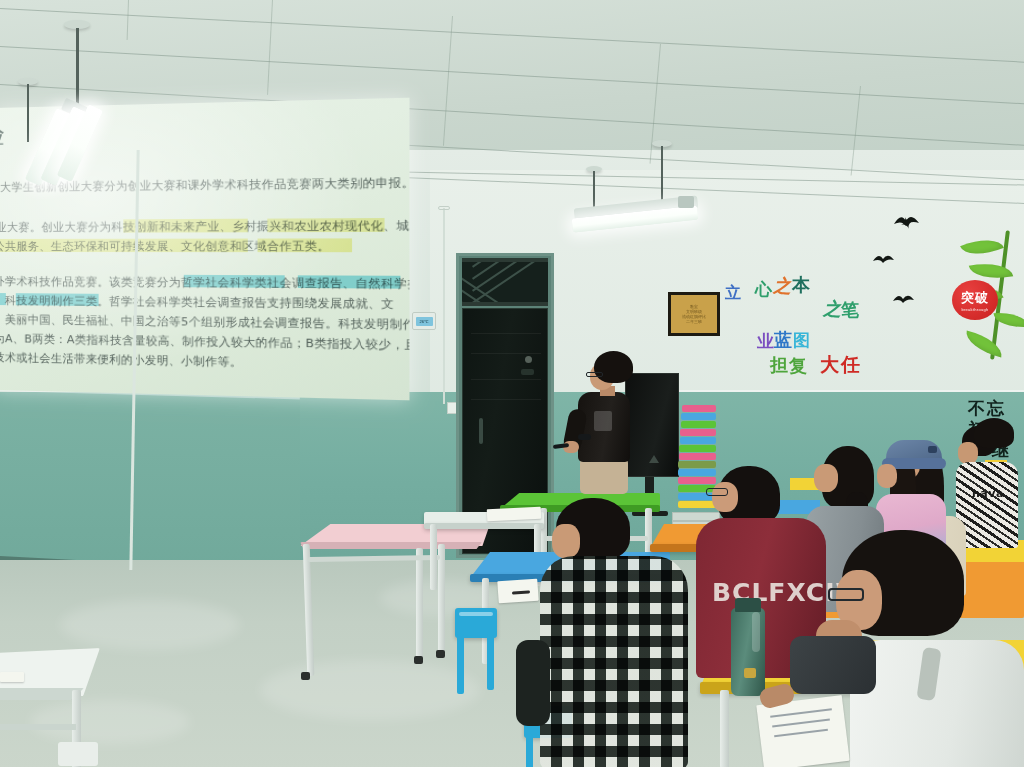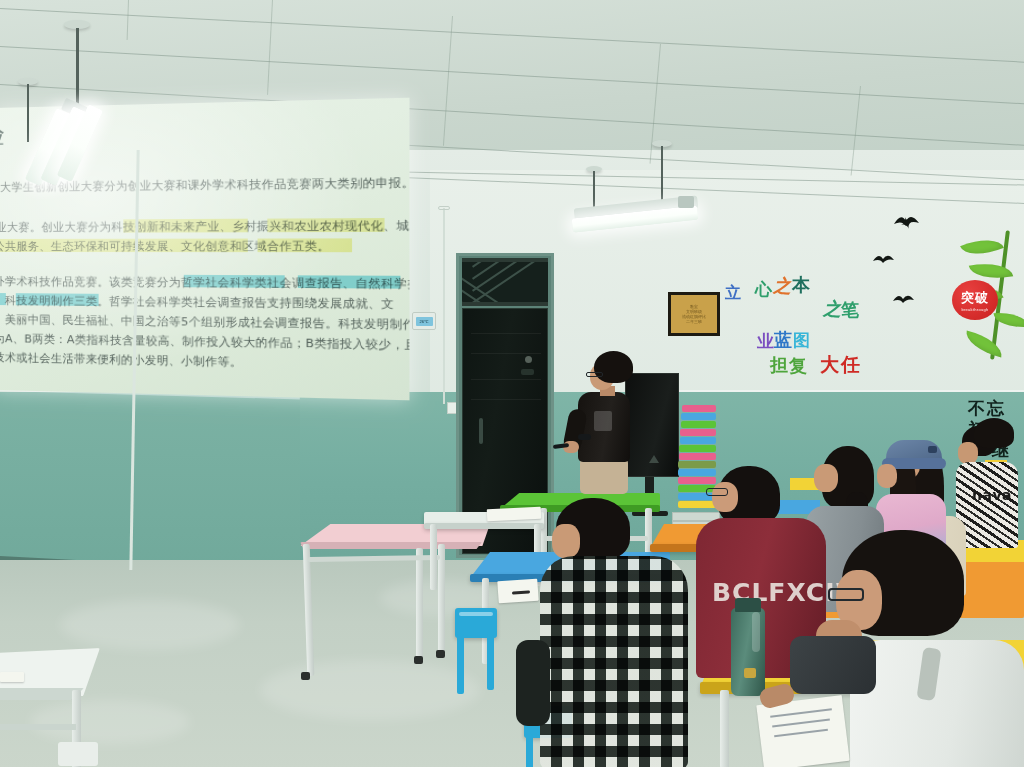--- a/index.html
+++ b/index.html
@@ -464,21 +464,21 @@
   <div class="abs" id="presenter-pointer"></div>
   <div class="abs" id="presenter-neck"></div>
   <div class="abs" id="presenter-face"></div>
   <div class="abs" id="presenter-hair"></div>
   <div class="abs" id="presenter-glasses"></div>
 
   <div class="abs" style="left:962px;top:426px;width:34px;height:30px;background:#14100e;border-radius:50% 50% 38% 38%;"></div>
   <div class="abs" style="left:958px;top:442px;width:20px;height:22px;background:#c79873;border-radius:42%;"></div>
   <div class="abs" style="left:956px;top:462px;width:62px;height:86px;border-radius:13px 13px 3px 3px;
        background:repeating-linear-gradient(34deg,#eceae4 0 4px,#1d1d1c 4px 7px,#eceae4 7px 11px,#2a2a28 11px 13px);"></div>
-  <div class="abs" style="left:972px;top:487px;font-size:14px;font-weight:700;color:#1b1b19;font-family:'DejaVu Sans',sans-serif;letter-spacing:.5px;text-align:center;">nava</div>
+  <div class="abs" style="left:972px;top:487px;font-size:11px;font-weight:700;color:#1b1b19;font-family:'DejaVu Sans',sans-serif;letter-spacing:.5px;text-align:center;">nava</div>
 
   <div class="abs" style="left:900px;top:442px;width:44px;height:96px;background:#17120f;border-radius:46% 46% 24% 24%;"></div>
   <div class="abs" style="left:898px;top:452px;width:22px;height:26px;background:#c99a76;border-radius:44%;"></div>
   <div class="abs" style="left:892px;top:516px;width:74px;height:80px;border-radius:16px 16px 4px 4px;background:linear-gradient(100deg,#e6dfca,#d8d0b9);"></div>
 
   <div class="abs" style="left:890px;top:452px;width:26px;height:84px;background:#1a1410;border-radius:40% 40% 22% 22%;"></div>
   <div class="abs" style="left:886px;top:440px;width:56px;height:24px;background:linear-gradient(160deg,#6c86a8,#4d6687);border-radius:18px 18px 6px 6px;"></div>
   <div class="abs" style="left:882px;top:458px;width:64px;height:11px;background:#56719a;border-radius:6px;"></div>
   <div class="abs" style="left:928px;top:446px;width:9px;height:7px;background:#2d415e;border-radius:2px;"></div>
   <div class="abs" style="left:877px;top:464px;width:20px;height:24px;background:#cb9b79;border-radius:42%;"></div>

